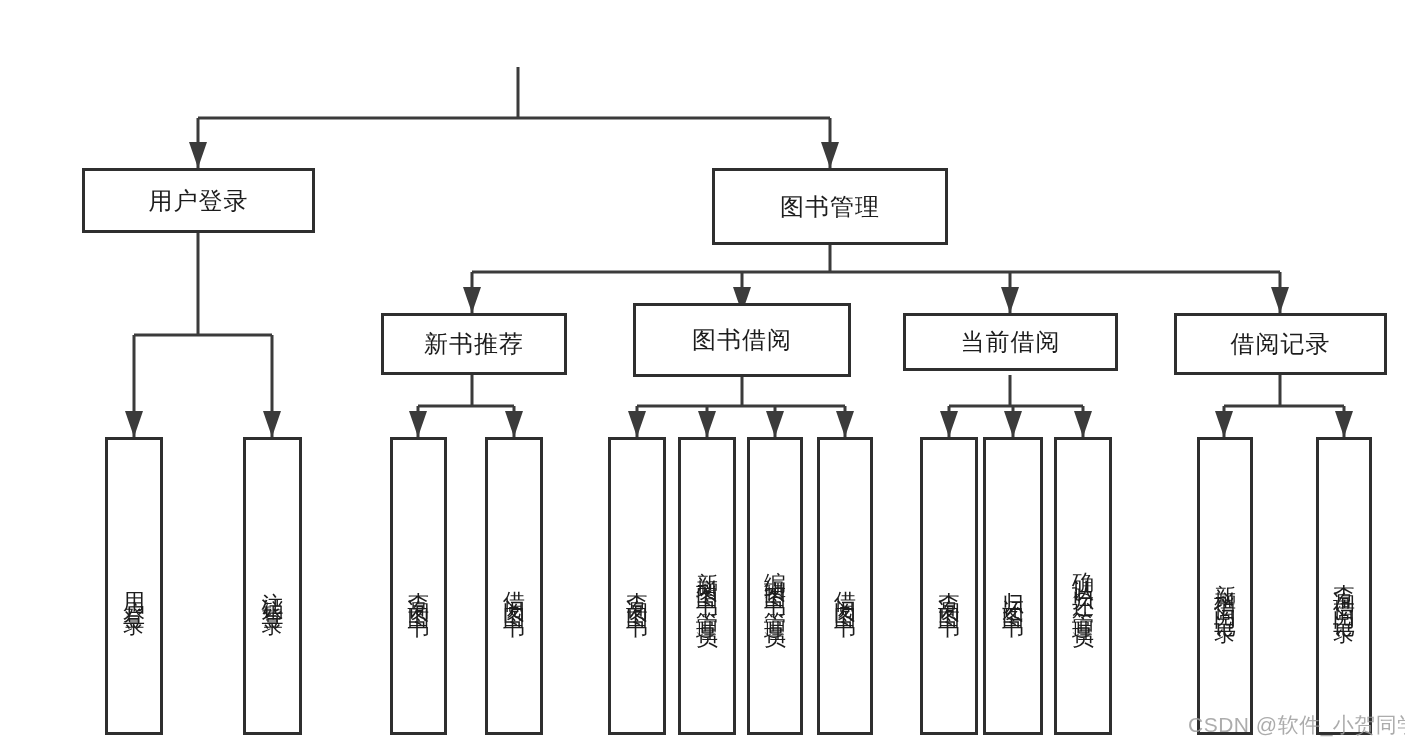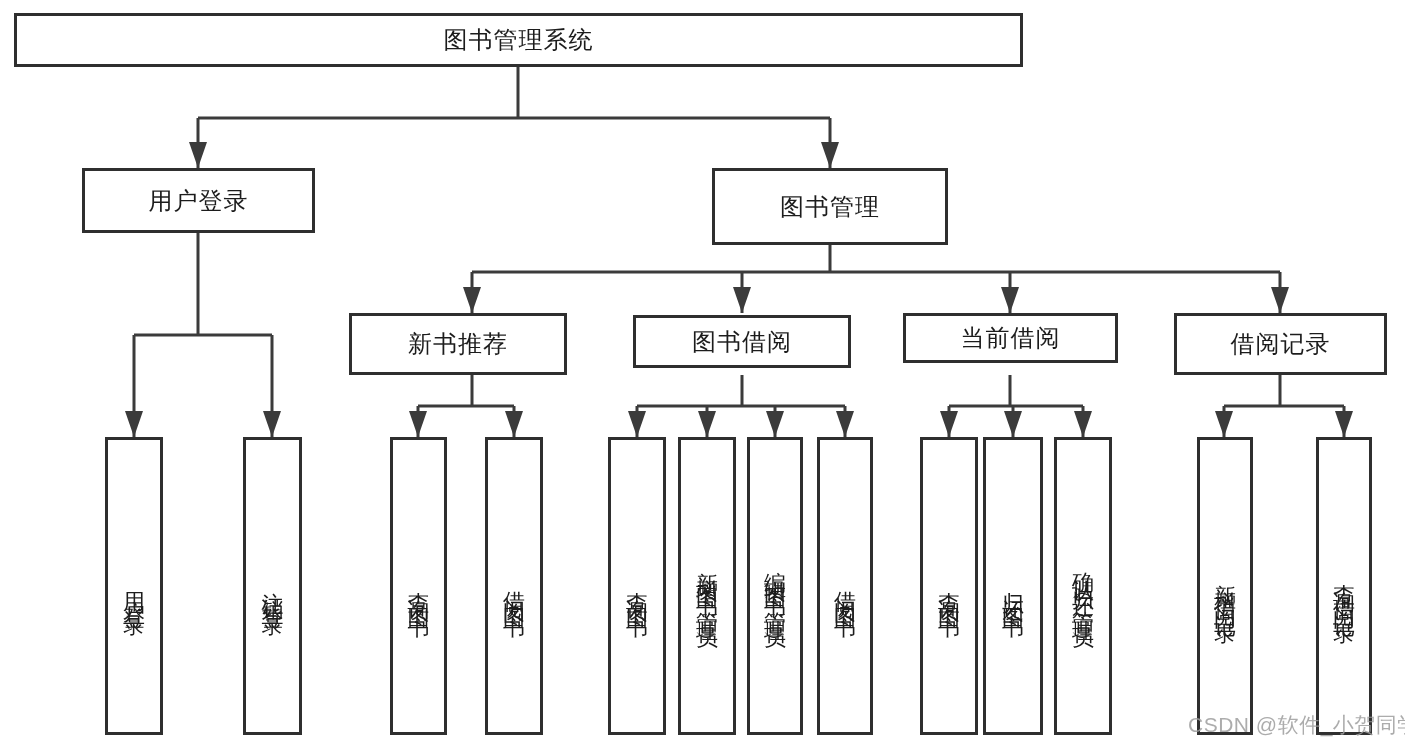--- a/index.html
+++ b/index.html
@@ -90,38 +90,35 @@
       <polygon points="766,411 784,411 775,437"></polygon>
       <polygon points="836,411 854,411 845,437"></polygon>
       <polygon points="940,411 958,411 949,437"></polygon>
       <polygon points="1004,411 1022,411 1013,437"></polygon>
       <polygon points="1074,411 1092,411 1083,437"></polygon>
       <polygon points="1215,411 1233,411 1224,437"></polygon>
       <polygon points="1335,411 1353,411 1344,437"></polygon>
     </g>
   </svg>
 
-  <div class="box" style="left:14px; top:13px; width:1009px; height:54px">
-    <span class="hlabel">图书管理系统</span>
-  </div>
 
   <div class="box" style="left:82px; top:168px; width:233px; height:65px">
     <span class="hlabel">用户登录</span>
   </div>
   <div class="box" style="left:712px; top:168px; width:236px; height:77px">
     <span class="hlabel">图书管理</span>
   </div>
 
-  <div class="box" style="left:349px; top:313px; width:218px; height:62px">
+  <div class="box" style="left:381px; top:313px; width:186px; height:62px">
     <span class="hlabel">新书推荐</span>
   </div>
-  <div class="box" style="left:633px; top:315px; width:218px; height:53px">
+  <div class="box" style="left:633px; top:303px; width:218px; height:74px">
     <span class="hlabel">图书借阅</span>
   </div>
-  <div class="box" style="left:903px; top:313px; width:215px; height:50px">
+  <div class="box" style="left:903px; top:313px; width:215px; height:58px">
     <span class="hlabel">当前借阅</span>
   </div>
   <div class="box" style="left:1174px; top:313px; width:213px; height:62px">
     <span class="hlabel">借阅记录</span>
   </div>
 
   <div class="box leaf" style="left:105px; width:58px">
     <span class="vtext">用户登录</span>
   </div>
   <div class="box leaf" style="left:243px; width:59px">

